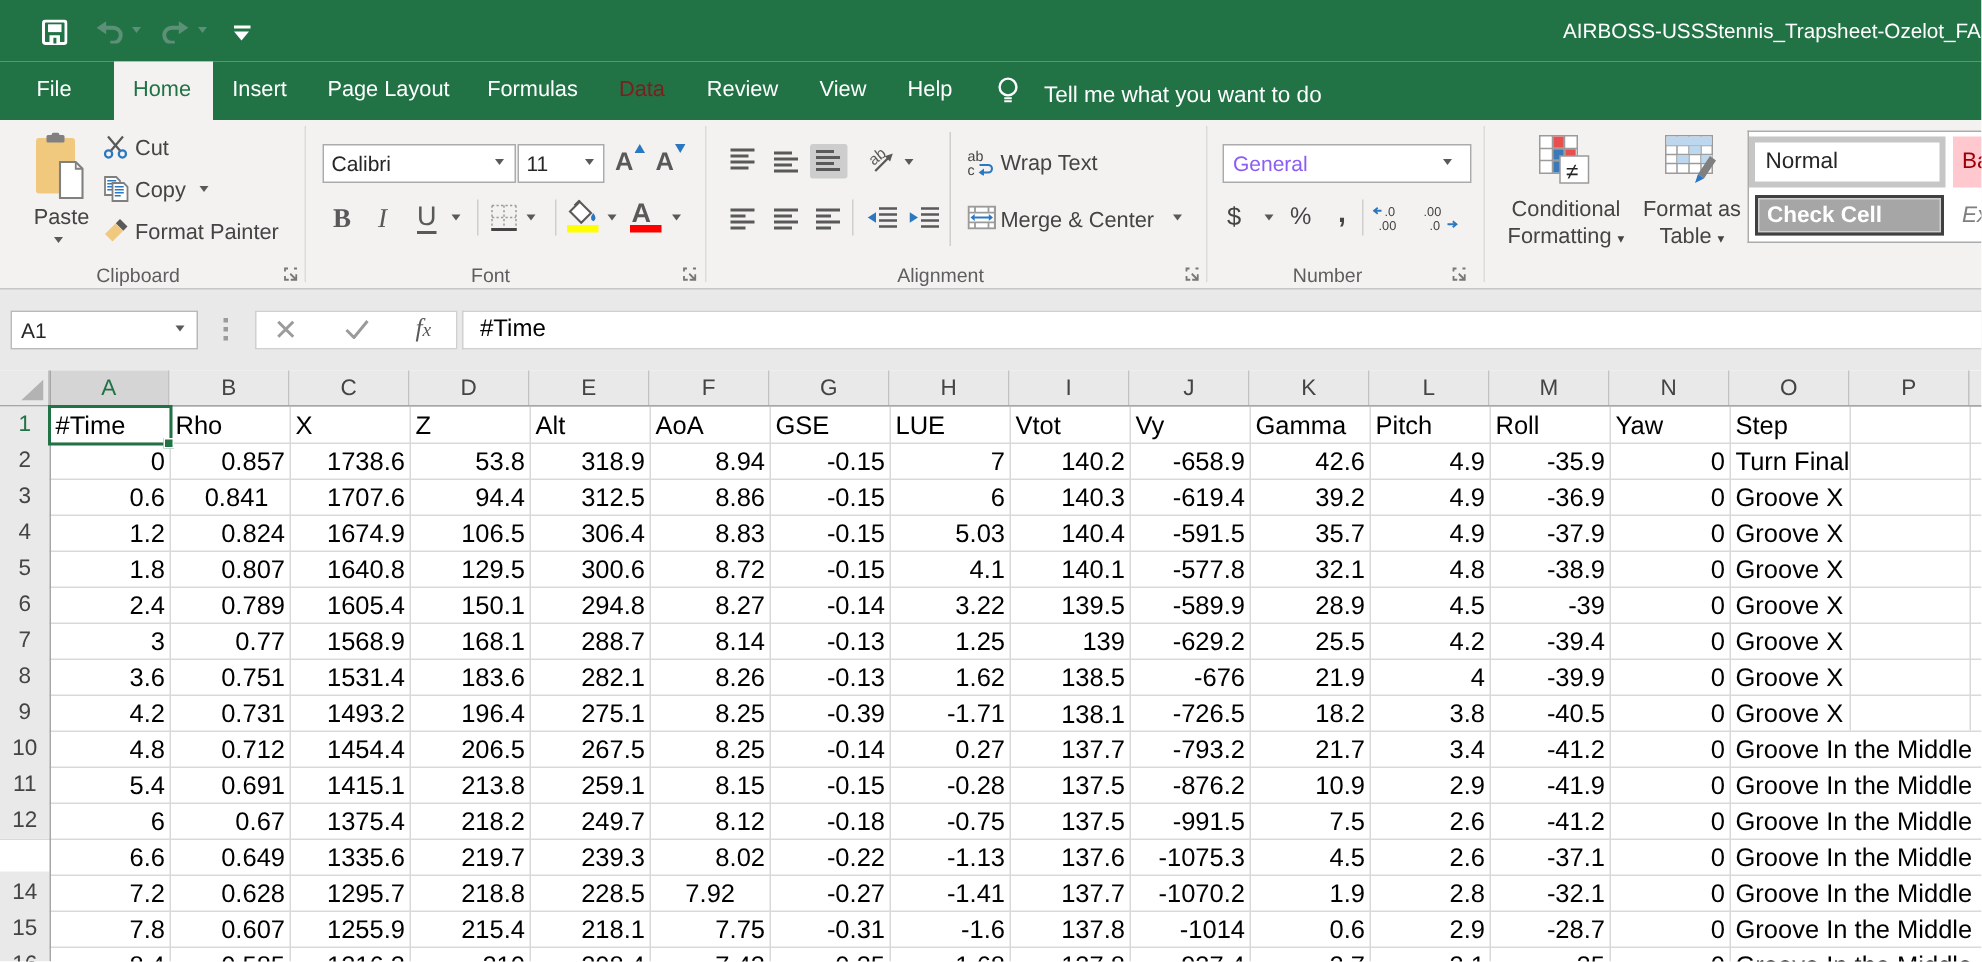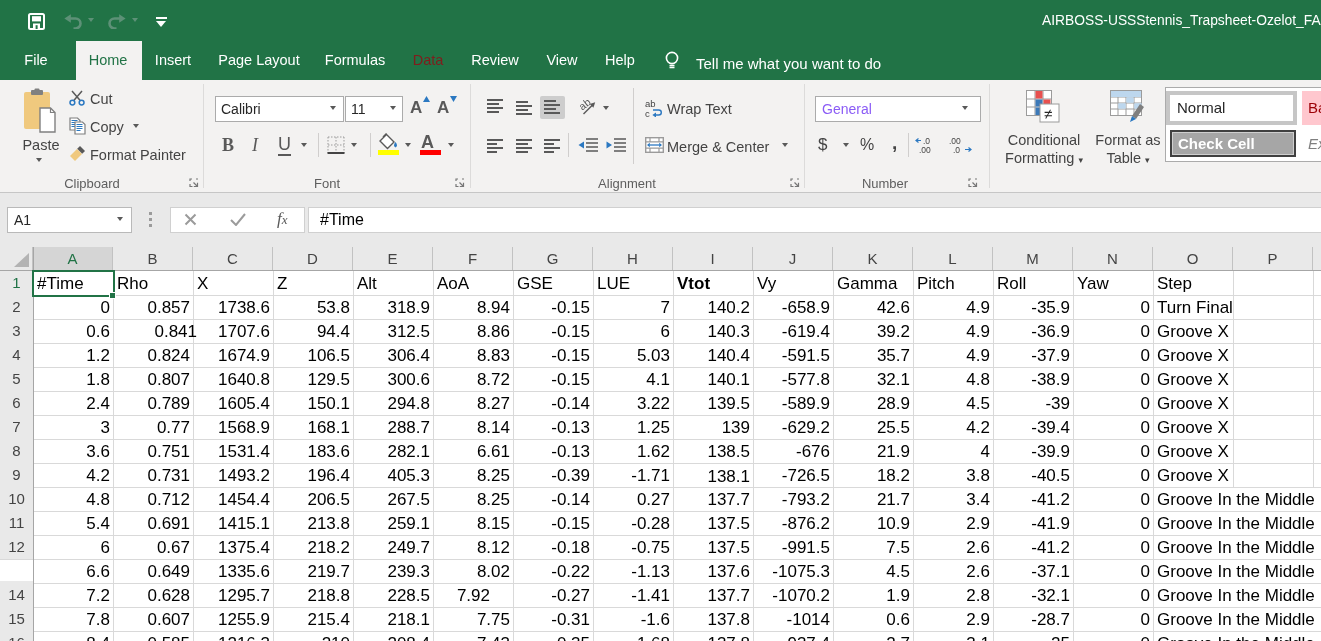--- a/index.html
+++ b/index.html
@@ -336,21 +336,21 @@
 <div class="rowhdr" style="top:631px;height:10px;line-height:24px;">16</div>
 <div class="ab" style="left:33px;top:247px;width:1px;height:394px;background:#a6a6a6"></div>
 <div class="cell" style="left:37px;top:271px;">#Time</div>
 <div class="cell" style="left:117px;top:271px;">Rho</div>
 <div class="cell" style="left:197px;top:271px;">X</div>
 <div class="cell" style="left:277px;top:271px;">Z</div>
 <div class="cell" style="left:357px;top:271px;">Alt</div>
 <div class="cell" style="left:437px;top:271px;">AoA</div>
 <div class="cell" style="left:517px;top:271px;">GSE</div>
 <div class="cell" style="left:597px;top:271px;">LUE</div>
-<div class="cell" style="left:677px;top:271px;font-weight:bold;">Vtot</div>
+<div class="cell" style="left:677px;top:271px;">Vtot</div>
 <div class="cell" style="left:757px;top:271px;">Vy</div>
 <div class="cell" style="left:837px;top:271px;">Gamma</div>
 <div class="cell" style="left:917px;top:271px;">Pitch</div>
 <div class="cell" style="left:997px;top:271px;">Roll</div>
 <div class="cell" style="left:1077px;top:271px;">Yaw</div>
 <div class="cell" style="left:1157px;top:271px;">Step</div>
 <div class="cell num" style="left:33px;top:295px;width:77px">0</div>
 <div class="cell num" style="left:113px;top:295px;width:77px">0.857</div>
 <div class="cell num" style="left:193px;top:295px;width:77px">1738.6</div>
 <div class="cell num" style="left:273px;top:295px;width:77px">53.8</div>
@@ -359,21 +359,21 @@
 <div class="cell num" style="left:513px;top:295px;width:77px">-0.15</div>
 <div class="cell num" style="left:593px;top:295px;width:77px">7</div>
 <div class="cell num" style="left:673px;top:295px;width:77px">140.2</div>
 <div class="cell num" style="left:753px;top:295px;width:77px">-658.9</div>
 <div class="cell num" style="left:833px;top:295px;width:77px">42.6</div>
 <div class="cell num" style="left:913px;top:295px;width:77px">4.9</div>
 <div class="cell num" style="left:993px;top:295px;width:77px">-35.9</div>
 <div class="cell num" style="left:1073px;top:295px;width:77px">0</div>
 <div class="cell" style="left:1157px;top:295px;">Turn Final</div>
 <div class="cell num" style="left:33px;top:319px;width:77px">0.6</div>
-<div class="cell num" style="left:120px;top:319px;width:77px">0.841</div>
+<div class="cell num" style="left:102px;top:319px;width:77px">0.841</div>
 <div class="cell num" style="left:193px;top:319px;width:77px">1707.6</div>
 <div class="cell num" style="left:273px;top:319px;width:77px">94.4</div>
 <div class="cell num" style="left:353px;top:319px;width:77px">312.5</div>
 <div class="cell num" style="left:433px;top:319px;width:77px">8.86</div>
 <div class="cell num" style="left:513px;top:319px;width:77px">-0.15</div>
 <div class="cell num" style="left:593px;top:319px;width:77px">6</div>
 <div class="cell num" style="left:673px;top:319px;width:77px">140.3</div>
 <div class="cell num" style="left:753px;top:319px;width:77px">-619.4</div>
 <div class="cell num" style="left:833px;top:319px;width:77px">39.2</div>
 <div class="cell num" style="left:913px;top:319px;width:77px">4.9</div>
@@ -438,35 +438,35 @@
 <div class="cell num" style="left:833px;top:415px;width:77px">25.5</div>
 <div class="cell num" style="left:913px;top:415px;width:77px">4.2</div>
 <div class="cell num" style="left:993px;top:415px;width:77px">-39.4</div>
 <div class="cell num" style="left:1073px;top:415px;width:77px">0</div>
 <div class="cell" style="left:1157px;top:415px;">Groove X</div>
 <div class="cell num" style="left:33px;top:439px;width:77px">3.6</div>
 <div class="cell num" style="left:113px;top:439px;width:77px">0.751</div>
 <div class="cell num" style="left:193px;top:439px;width:77px">1531.4</div>
 <div class="cell num" style="left:273px;top:439px;width:77px">183.6</div>
 <div class="cell num" style="left:353px;top:439px;width:77px">282.1</div>
-<div class="cell num" style="left:433px;top:439px;width:77px">6.61</div>
+<div class="cell num" style="left:433px;top:439px;width:77px">8.26</div>
 <div class="cell num" style="left:513px;top:439px;width:77px">-0.13</div>
 <div class="cell num" style="left:593px;top:439px;width:77px">1.62</div>
 <div class="cell num" style="left:673px;top:439px;width:77px">138.5</div>
 <div class="cell num" style="left:753px;top:439px;width:77px">-676</div>
 <div class="cell num" style="left:833px;top:439px;width:77px">21.9</div>
 <div class="cell num" style="left:913px;top:439px;width:77px">4</div>
 <div class="cell num" style="left:993px;top:439px;width:77px">-39.9</div>
 <div class="cell num" style="left:1073px;top:439px;width:77px">0</div>
 <div class="cell" style="left:1157px;top:439px;">Groove X</div>
 <div class="cell num" style="left:33px;top:463px;width:77px">4.2</div>
 <div class="cell num" style="left:113px;top:463px;width:77px">0.731</div>
 <div class="cell num" style="left:193px;top:463px;width:77px">1493.2</div>
 <div class="cell num" style="left:273px;top:463px;width:77px">196.4</div>
-<div class="cell num" style="left:353px;top:463px;width:77px">405.3</div>
+<div class="cell num" style="left:353px;top:463px;width:77px">275.1</div>
 <div class="cell num" style="left:433px;top:463px;width:77px">8.25</div>
 <div class="cell num" style="left:513px;top:463px;width:77px">-0.39</div>
 <div class="cell num" style="left:593px;top:463px;width:77px">-1.71</div>
 <div class="cell num" style="left:673px;top:464px;width:77px">138.1</div>
 <div class="cell num" style="left:753px;top:463px;width:77px">-726.5</div>
 <div class="cell num" style="left:833px;top:463px;width:77px">18.2</div>
 <div class="cell num" style="left:913px;top:463px;width:77px">3.8</div>
 <div class="cell num" style="left:993px;top:463px;width:77px">-40.5</div>
 <div class="cell num" style="left:1073px;top:463px;width:77px">0</div>
 <div class="cell" style="left:1157px;top:463px;">Groove X</div>

